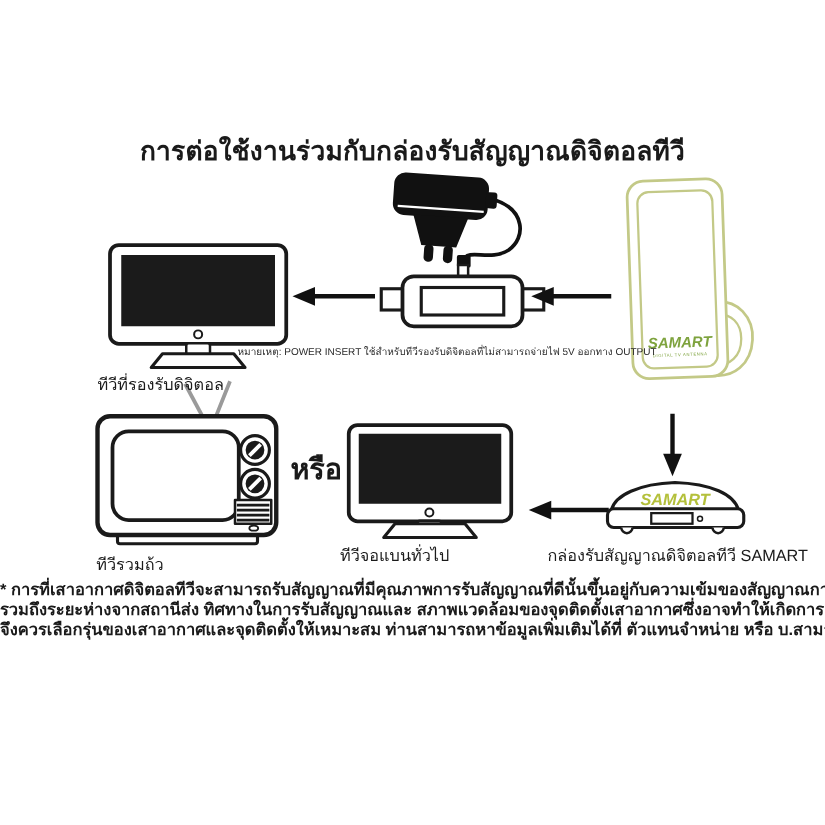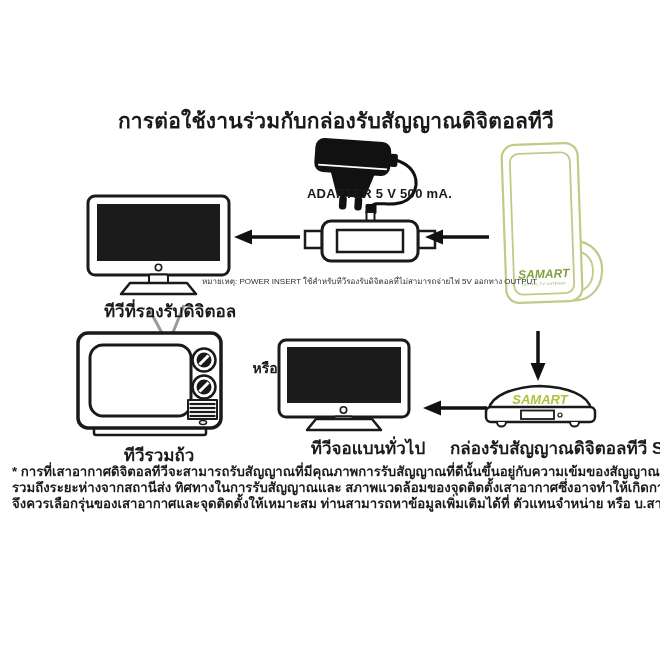--- a/index.html
+++ b/index.html
@@ -1,28 +1,28 @@
 <!DOCTYPE html>
 <html><head>
 <meta charset="utf-8">
 <style>
   html,body{margin:0;padding:0;background:#fff;}
   .stage{
     position:relative;width:660px;height:660px;background:#ffffff;
     font-family:"Liberation Sans","DejaVu Sans",sans-serif;color:#1a1a1a;overflow:hidden;
   }
-  .abs{position:absolute;padding-left:12px;}
+  .abs{position:absolute;}
   .title{
     left:0;right:0;top:104px;text-align:center;
     font-size:21px;font-weight:700;letter-spacing:.2px;
   }
-  .dev-label{font-size:17px;font-weight:700;text-align:center;white-space:nowrap;}
+  .dev-label{font-size:13px;font-weight:400;text-align:left;white-space:nowrap;}
   .eng-label{font-size:13px;font-weight:700;text-align:center;letter-spacing:.3px;white-space:nowrap;}
   .note{font-size:8px;text-align:left;white-space:nowrap;color:#2a2a2a;}
-  .or-text{font-size:14px;font-weight:600;text-align:center;}
+  .or-text{font-size:23px;font-weight:600;text-align:center;}
   .footnote{left:0;right:0;text-align:center;font-size:13.2px;font-weight:700;white-space:nowrap;}
   svg{position:absolute;left:0;top:0;}
 </style>
 </head>
 <body>
 
 <div class="stage">
 
   <svg width="660" height="660" viewBox="0 0 660 660">
 
@@ -115,33 +115,32 @@
       <rect x="521" y="410.5" width="33" height="8.5" fill="#fff" stroke="#1a1a1a" stroke-width="1.8"></rect>
       <circle cx="560" cy="415" r="2" fill="none" stroke="#1a1a1a" stroke-width="1.2"></circle>
       <path d="M497,422 a4.5,4.5 0 0 0 9,0" fill="#fff" stroke="#1a1a1a" stroke-width="2"></path>
       <path d="M570,422 a4.5,4.5 0 0 0 9,0" fill="#fff" stroke="#1a1a1a" stroke-width="2"></path>
       <text x="540" y="404" text-anchor="middle" font-size="13" font-style="italic" font-weight="700" font-family="Liberation Sans, sans-serif" fill="#b4c03b">SAMART</text>
     </g>
   </svg>
 
   <div class="abs title">การต่อใช้งานร่วมกับกล่องรับสัญญาณดิจิตอลทีวี</div>
 
-  <div class="abs eng-label" style="left:290px;top:186px;width:155px;">ADAPTER 5 V 500 mA.</div>
 
 
   <div class="abs note" style="left:190px;top:275px;width:345px;">หมายเหตุ: POWER INSERT ใช้สำหรับทีวีรองรับดิจิตอลที่ไม่สามารถจ่ายไฟ 5V ออกทาง OUTPUT</div>
 
   <div class="abs dev-label" style="left:78px;top:297px;width:160px;">ทีวีที่รองรับดิจิตอล</div>
 
 
   <div class="abs dev-label" style="left:77px;top:441px;width:140px;">ทีวีรวมถ้ว</div>
 
   <div class="abs or-text" style="left:232px;top:357px;width:42px;">หรือ</div>
 
-  <div class="abs dev-label" style="left:284px;top:434px;width:144px;">ทีวีจอแบนทั่วไป</div>
+  <div class="abs dev-label" style="left:272px;top:434px;width:144px;">ทีวีจอแบนทั่วไป</div>
 
   <div class="abs dev-label" style="left:438px;top:434px;width:210px;">กล่องรับสัญญาณดิจิตอลทีวี SAMART</div>
 
   <div class="abs footnote" style="top:461px;">* การที่เสาอากาศดิจิตอลทีวีจะสามารถรับสัญญาณที่มีคุณภาพการรับสัญญาณที่ดีนั้นขึ้นอยู่กับความเข้มของสัญญาณการส่งในพื้นที่นั้นๆ</div>
   <div class="abs footnote" style="top:477px;">รวมถึงระยะห่างจากสถานีส่ง ทิศทางในการรับสัญญาณและ สภาพแวดล้อมของจุดติดตั้งเสาอากาศซึ่งอาจทำให้เกิดการลดทอนสัญญาณได้</div>
   <div class="abs footnote" style="top:493px;">จึงควรเลือกรุ่นของเสาอากาศและจุดติดตั้งให้เหมาะสม ท่านสามารถหาข้อมูลเพิ่มเติมได้ที่ ตัวแทนจำหน่าย หรือ บ.สามารถวิศวกรรม</div>
 
 </div>
 
 </body></html>

